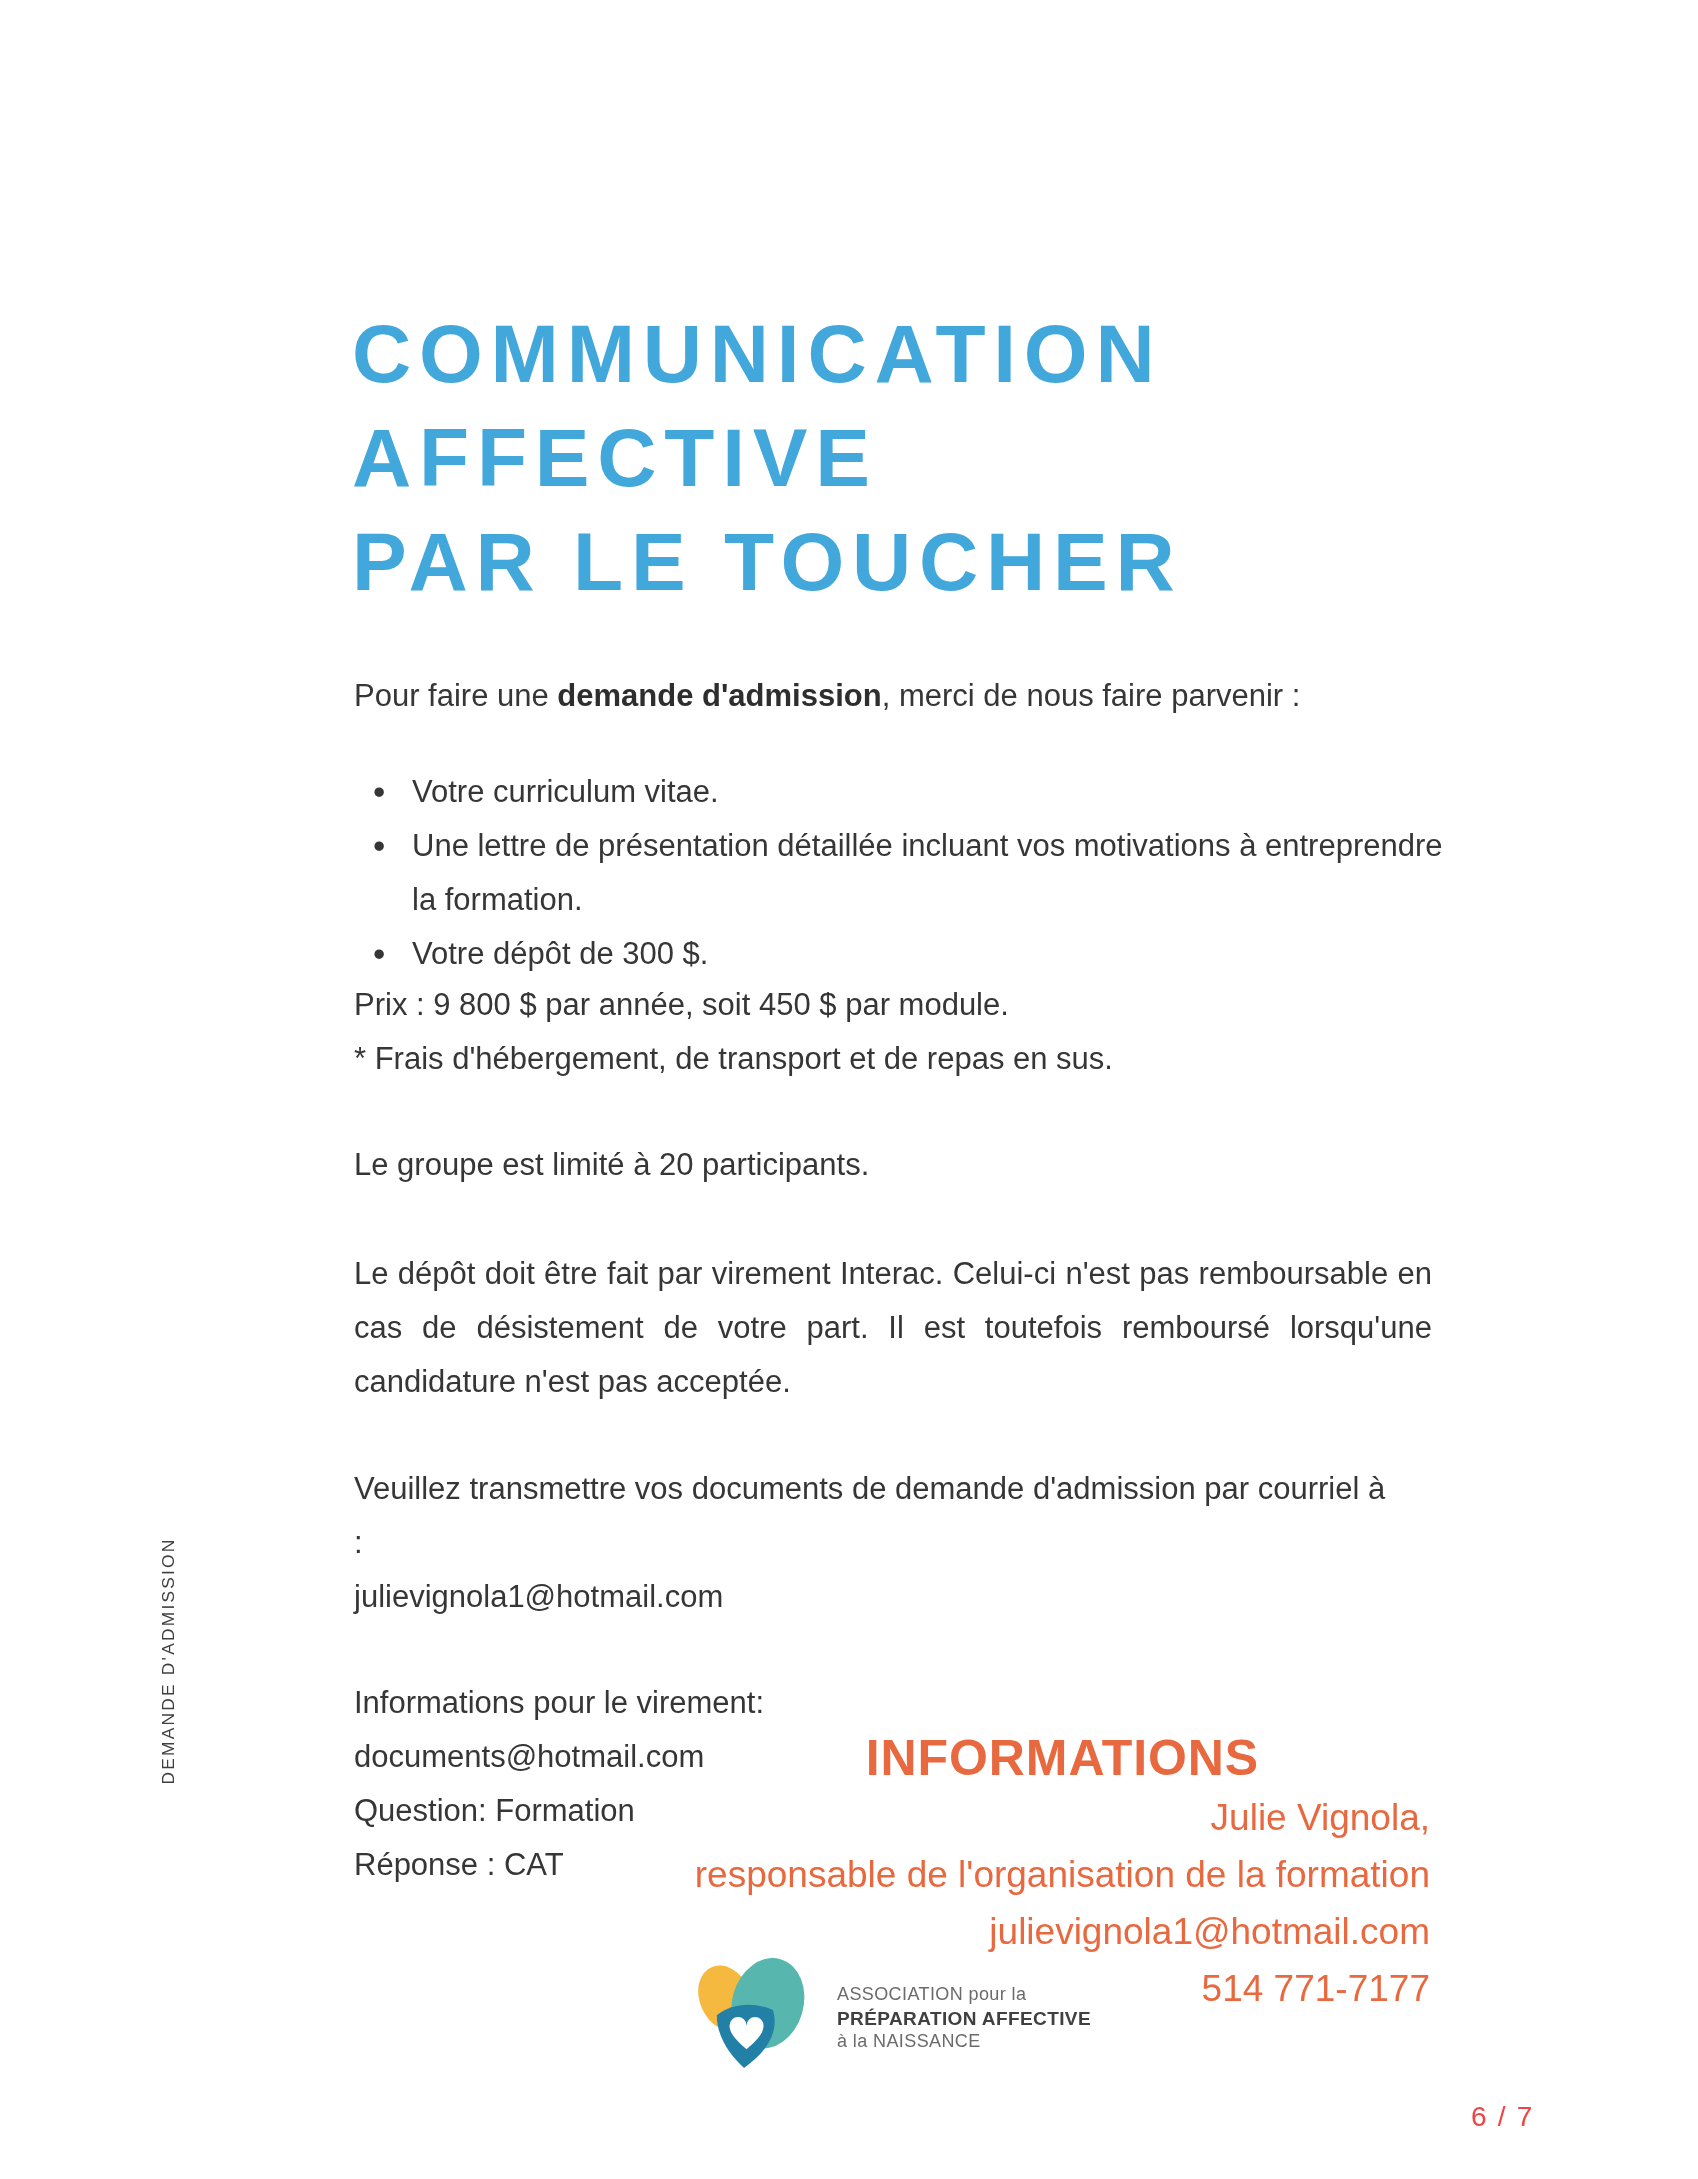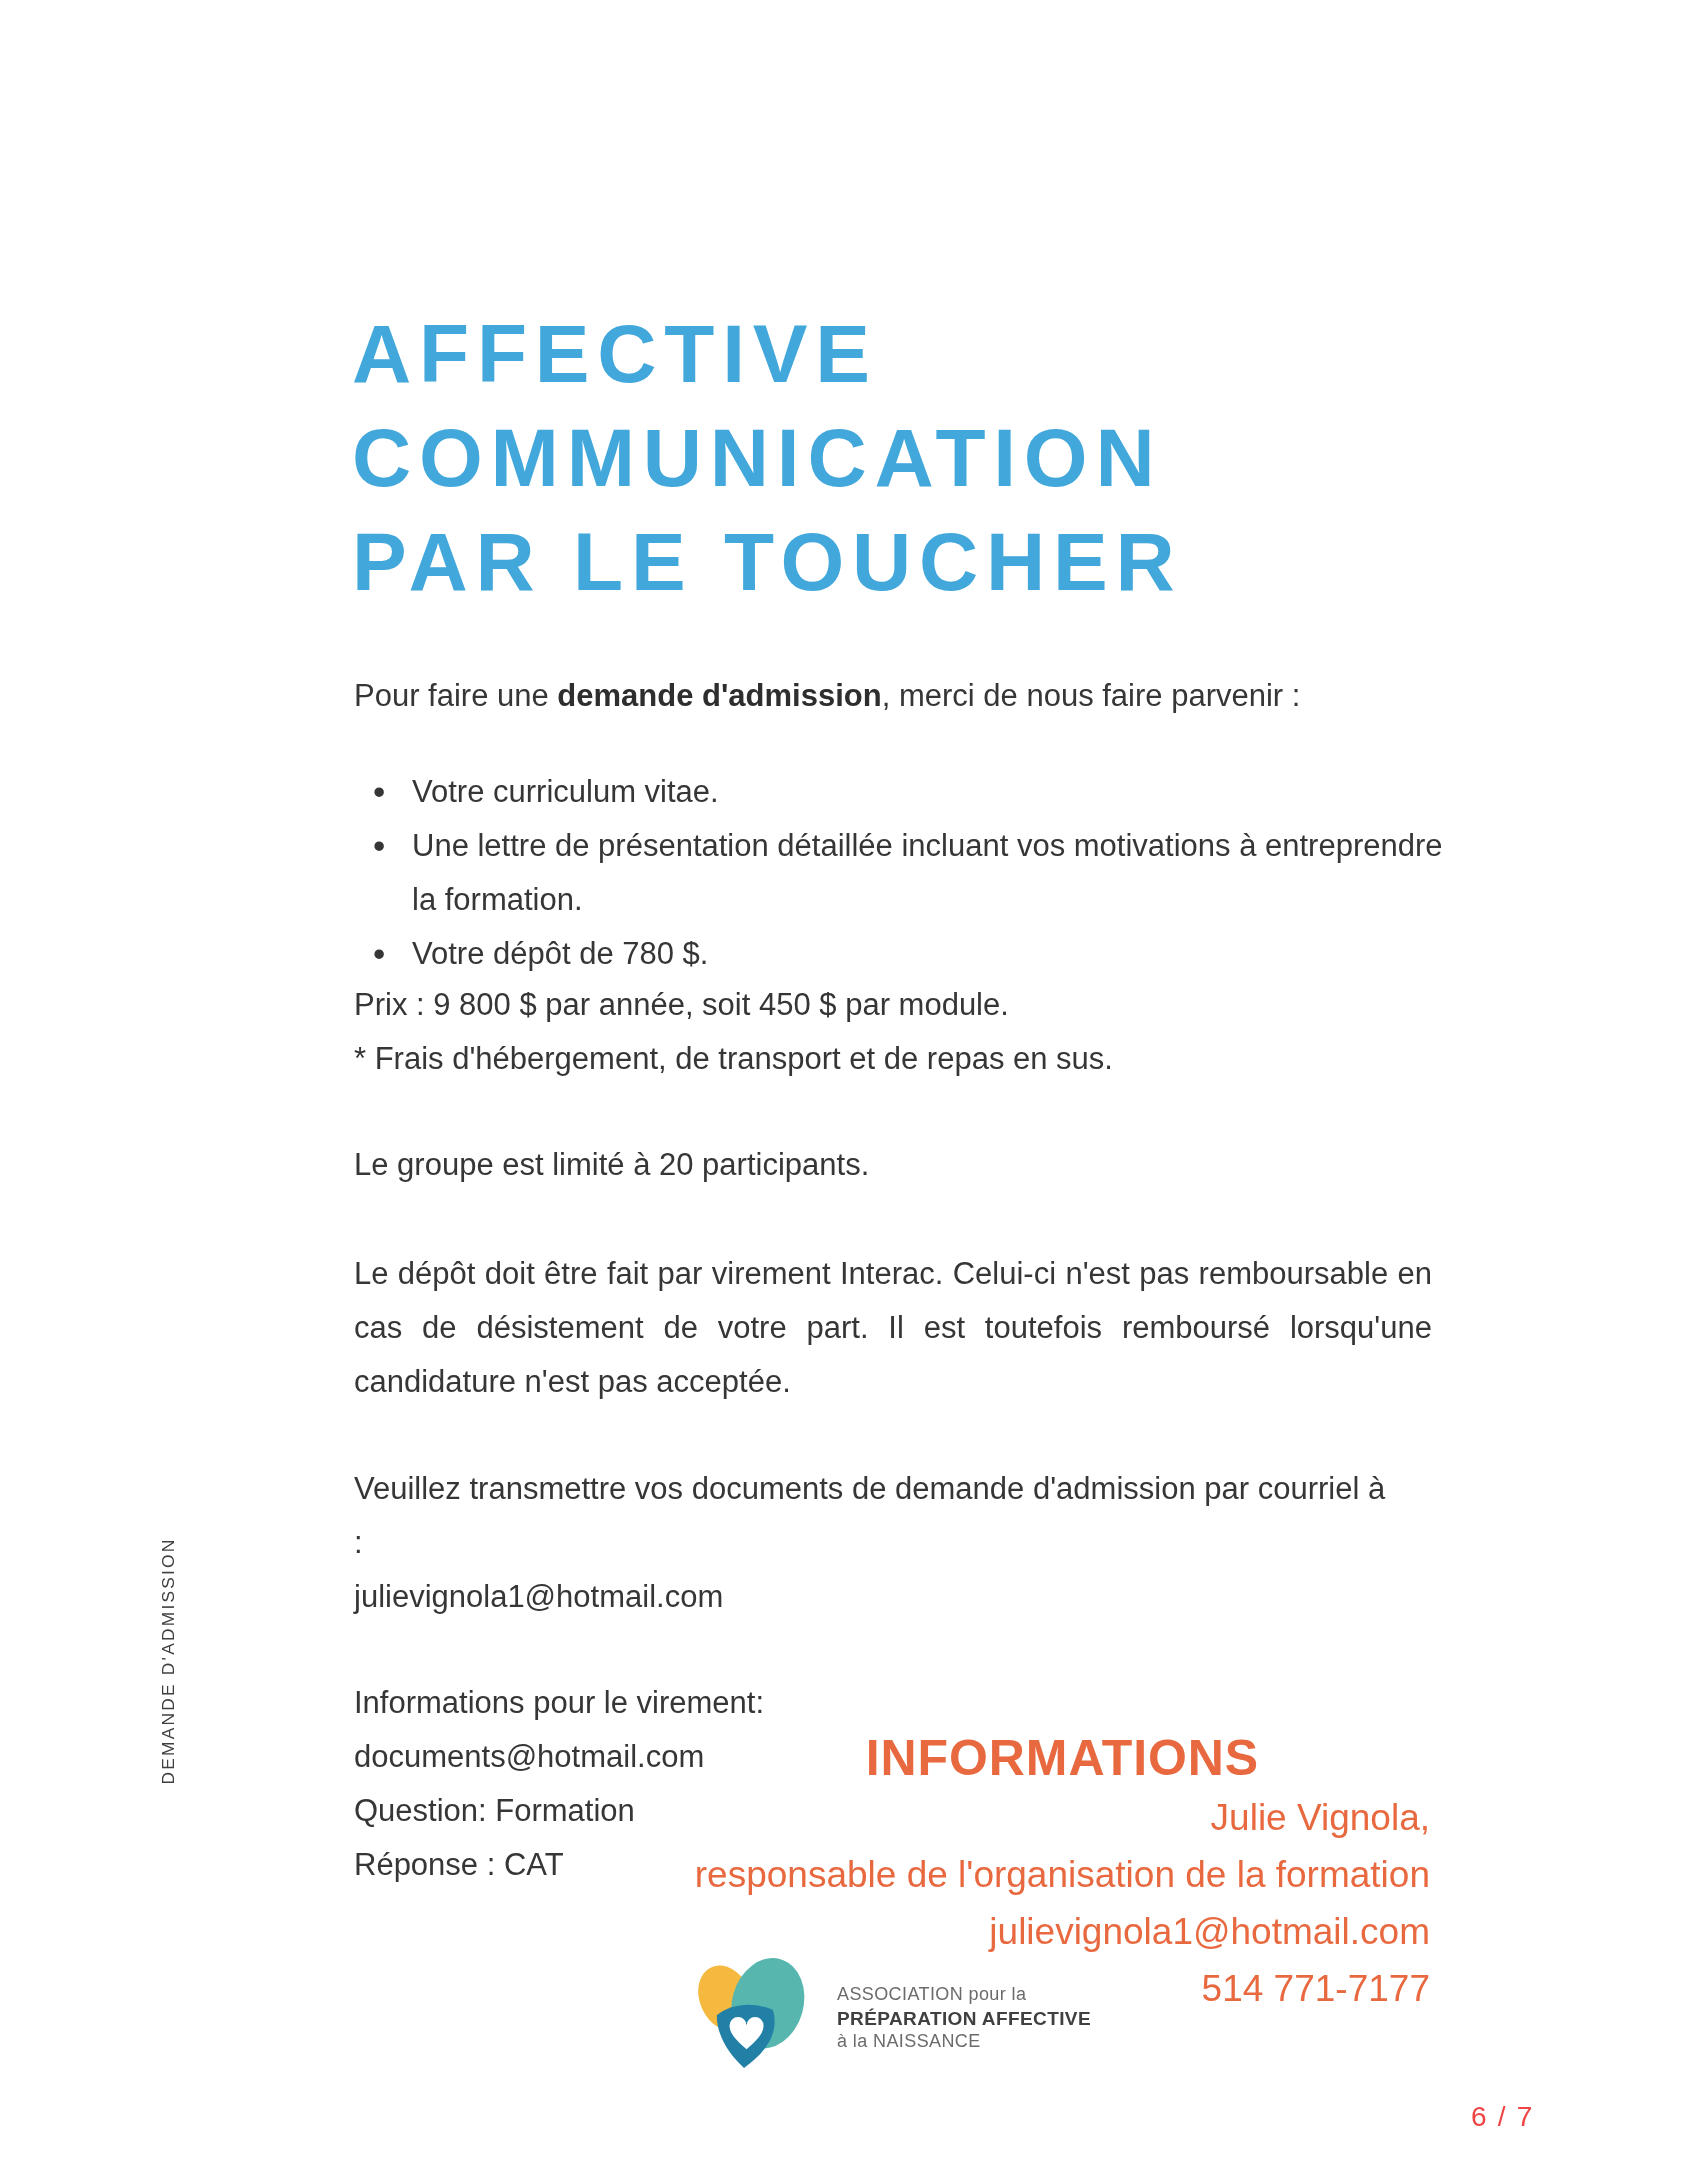--- a/index.html
+++ b/index.html
@@ -101,31 +101,31 @@
   }
 </style>
 </head>
 <body>
 
 <div class="page">
 
   <div class="side-label">DEMANDE D'ADMISSION</div>
 
   <div class="title">
+    <div>COMMUNICATION</div>
     <div>AFFECTIVE</div>
-    <div>COMMUNICATION</div>
     <div>PAR LE TOUCHER</div>
   </div>
 
   <div class="body-block intro"><span>Pour faire une </span><b>demande d'admission</b><span>, merci de nous faire parvenir :</span></div>
 
   <ul class="body-block bullets">
     <li>Votre curriculum vitae.</li>
     <li>Une lettre de présentation détaillée incluant vos motivations à entreprendre la formation.</li>
-    <li>Votre dépôt de 780 $.</li>
+    <li>Votre dépôt de 300 $.</li>
   </ul>
 
   <div class="body-block pricing">
     <div>Prix : 9 800 $ par année, soit 450 $ par module.</div>
     <div>* Frais d'hébergement, de transport et de repas en sus.</div>
   </div>
 
   <div class="body-block group-line">Le groupe est limité à 20 participants.</div>
 
   <div class="body-block deposit para-justify">Le dépôt doit être fait par virement Interac. Celui-ci n'est pas remboursable en cas de désistement de votre part. Il est toutefois remboursé lorsqu'une candidature n'est pas acceptée.</div>

